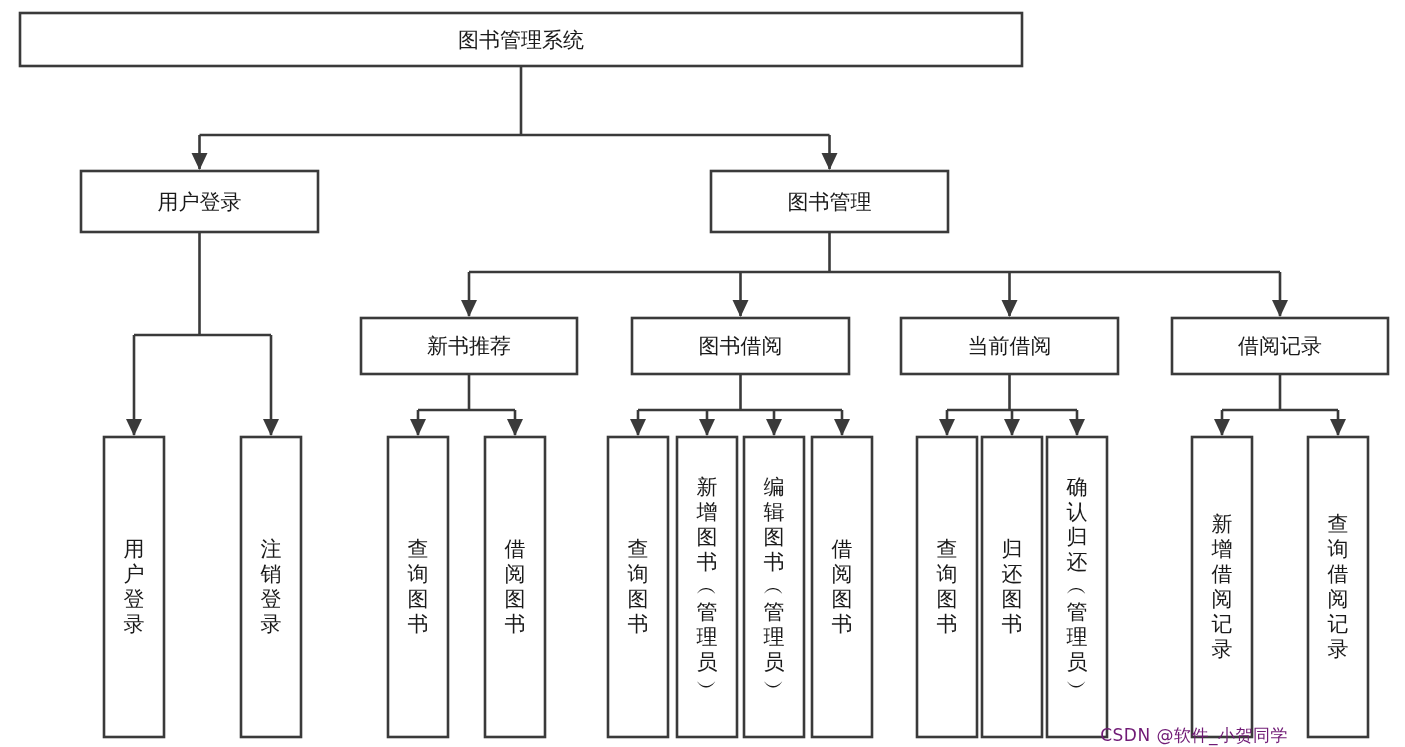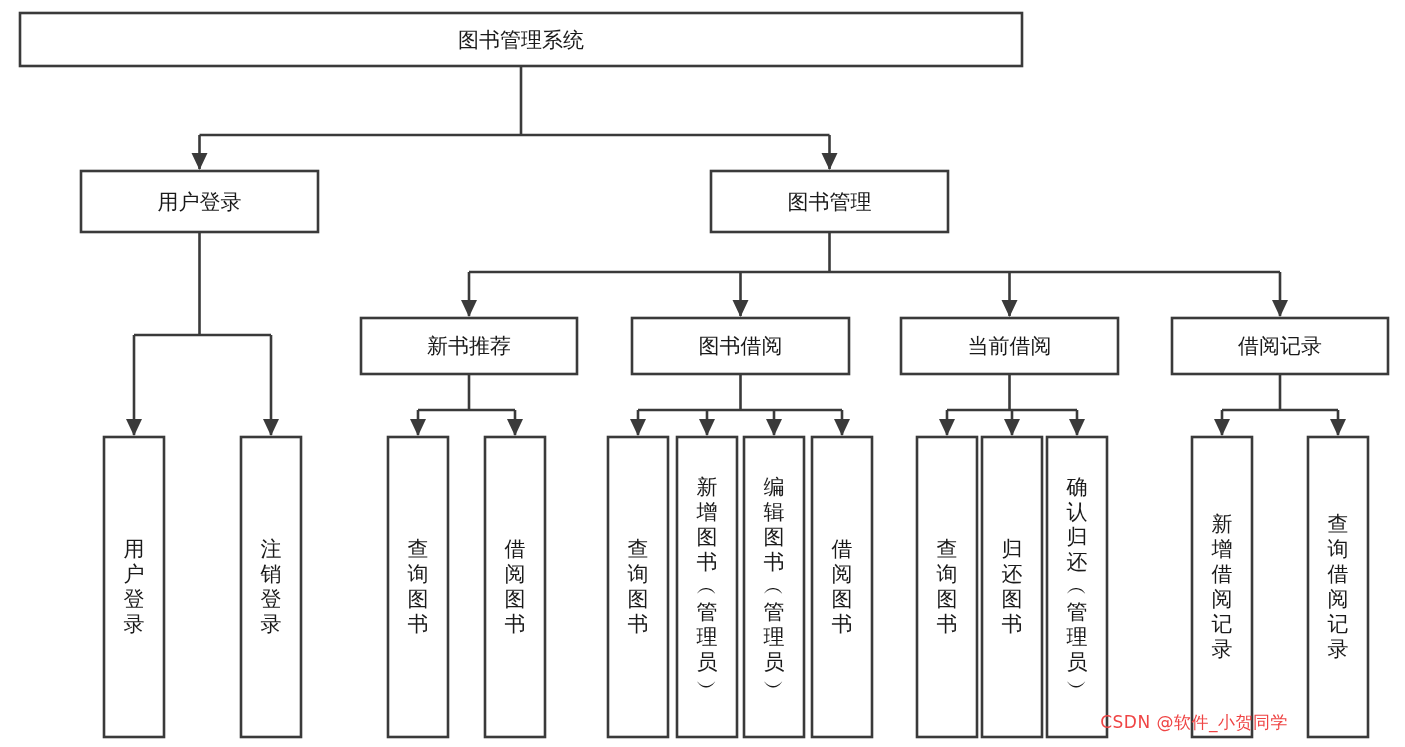--- a/index.html
+++ b/index.html
@@ -52,24 +52,24 @@
     fill: none;
     stroke-linecap: butt;
   }
   .arrow-head {
     fill: #3a3a3a;
     stroke: none;
   }
   .watermark-text {
     position: absolute;
     right: 8px;
-    bottom: 13px;
+    bottom: 0;
     font-family: "DejaVu Sans", "Liberation Sans", sans-serif;
     font-size: 17px;
-    color: #ef4444;
+    color: #701a75;
     letter-spacing: 0.5px;
     white-space: nowrap;
     user-select: none;
   }
 </style>
 </head>
 <body>
 
 <div id="diagram-root">
 

